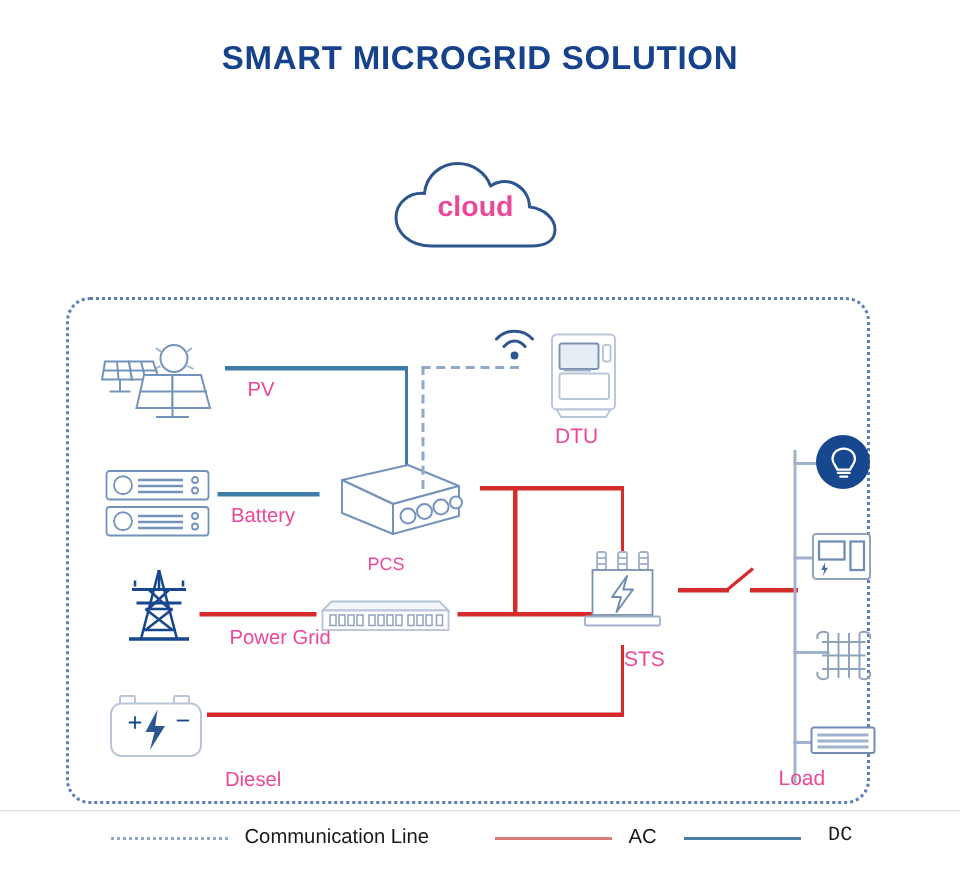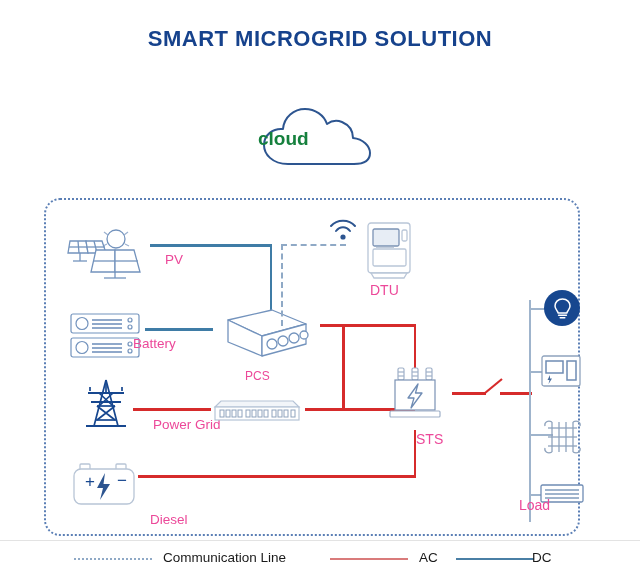--- a/index.html
+++ b/index.html
@@ -22,22 +22,22 @@
   
   .enclosure{
     position:absolute;left:44px;top:198px;width:536px;height:338px;
     border:2px dotted #5b7fb5;border-radius:16px;
     box-sizing:border-box;
   }
 
   
   .cloud-wrap{position:absolute;left:258px;top:104px;width:118px;height:66px;}
   .cloud-label{
-    position:absolute;left:0;top:24px;width:118px;text-align:left;
-    font-size:19px;font-weight:bold;color:#15803d;
+    position:absolute;left:0;top:24px;width:118px;text-align:center;
+    font-size:19px;font-weight:bold;color:#ec4899;
   }
 
   
   .icon{position:absolute;}
   .lbl{position:absolute;font-size:13.5px;color:#ec4899;white-space:nowrap;}
 
   
   .ln{position:absolute;}
   .dc{background:#3f7ca6;}
   .ac{background:#d62b2b;}
@@ -124,21 +124,21 @@
         <circle cx="12" cy="34.5" r="6"></circle>
         <line x1="22" y1="31" x2="52" y2="31" stroke-width="1.6"></line>
         <line x1="22" y1="35" x2="52" y2="35" stroke-width="1.6"></line>
         <line x1="22" y1="39" x2="52" y2="39" stroke-width="1.6"></line>
         <circle cx="60" cy="31" r="2"></circle>
           <circle cx="60" cy="38" r="2"></circle>
       </g>
     </svg>
   </div>
   <div class="ln dc" style="left:145px;top:328px;width:68px;height:2.5px;"></div>
-  <div class="lbl" style="left:133px;top:336px;">Battery</div>
+  <div class="lbl" style="left:154px;top:336px;">Battery</div>
 
   <div class="icon" style="left:212px;top:306px;">
     <svg width="98" height="58" viewBox="0 0 98 58">
       <g fill="#ffffff" stroke="#7393bd" stroke-width="1.3" stroke-linejoin="round">
         <path d="M16 14 L60 4 L94 18 L50 30 Z"></path>
         <path d="M16 14 L16 36 L50 50 L50 30 Z"></path>
         <path d="M50 30 L50 50 L94 38 L94 18 Z"></path>
         <circle cx="60" cy="38" r="5"></circle>
         <circle cx="71" cy="35" r="5"></circle>
         <circle cx="82" cy="32" r="5"></circle>
@@ -315,27 +315,27 @@
         <rect x="1" y="1" width="42" height="17" rx="1.5"></rect>
       </g>
       <g stroke="#9fb4cc" stroke-width="2">
         <line x1="5" y1="6" x2="39" y2="6"></line>
         <line x1="5" y1="10" x2="39" y2="10"></line>
         <line x1="5" y1="14" x2="39" y2="14"></line>
       </g>
     </svg>
   </div>
 
-  <div class="lbl" style="left:519px;top:497px;font-size:14px;">Load</div>
+  <div class="lbl" style="left:519px;top:510px;font-size:14px;">Load</div>
 
   <div class="divider"></div>
   <div class="legend">
     <div class="lg-dotted" style="left:74px;top:10px;width:78px;"></div>
     <div class="lg-item" style="left:163px;top:2px;">Communication Line</div>
 
     <div class="lg-swatch" style="left:330px;top:10px;width:78px;background:#d97b7b;"></div>
     <div class="lg-item" style="left:419px;top:2px;">AC</div>
 
     <div class="lg-swatch" style="left:456px;top:10px;width:78px;background:#4a7fa5;"></div>
-    <div class="lg-item" style="left:532px;top:2px;">DC</div>
+    <div class="lg-item" style="left:552px;top:2px;font-family:Liberation Mono, monospace;">DC</div>
   </div>
 
 </div>
 
 </body></html>

